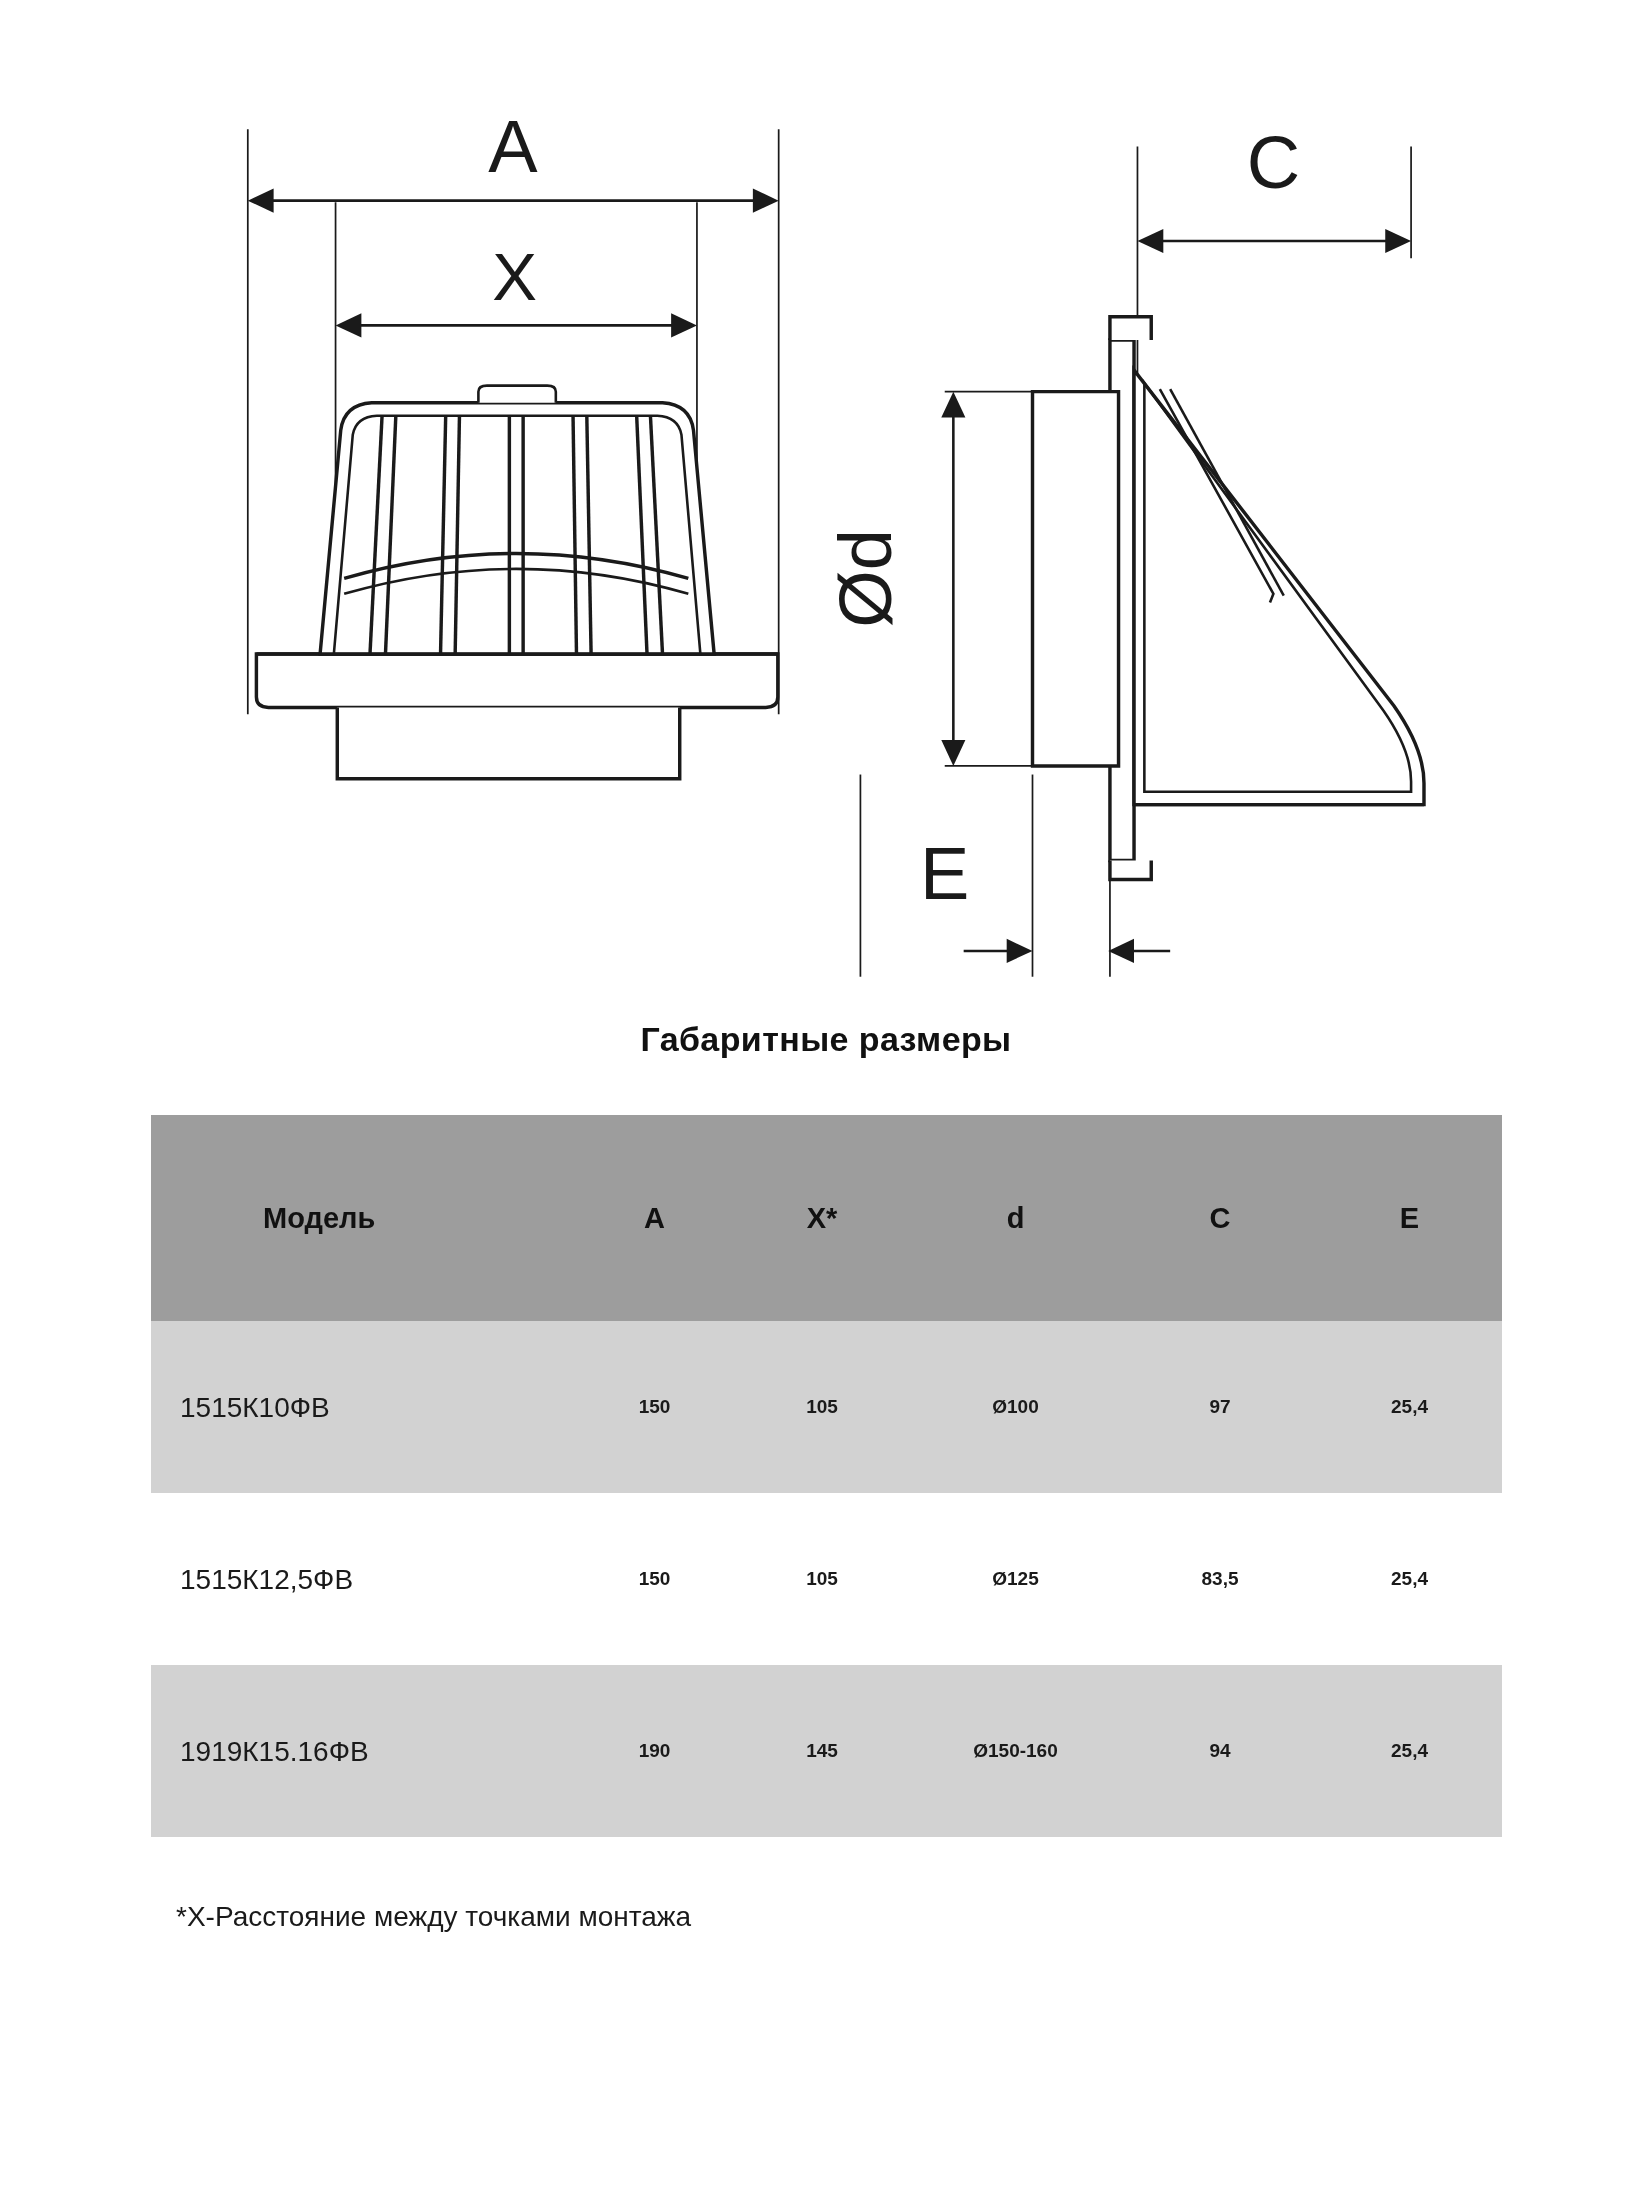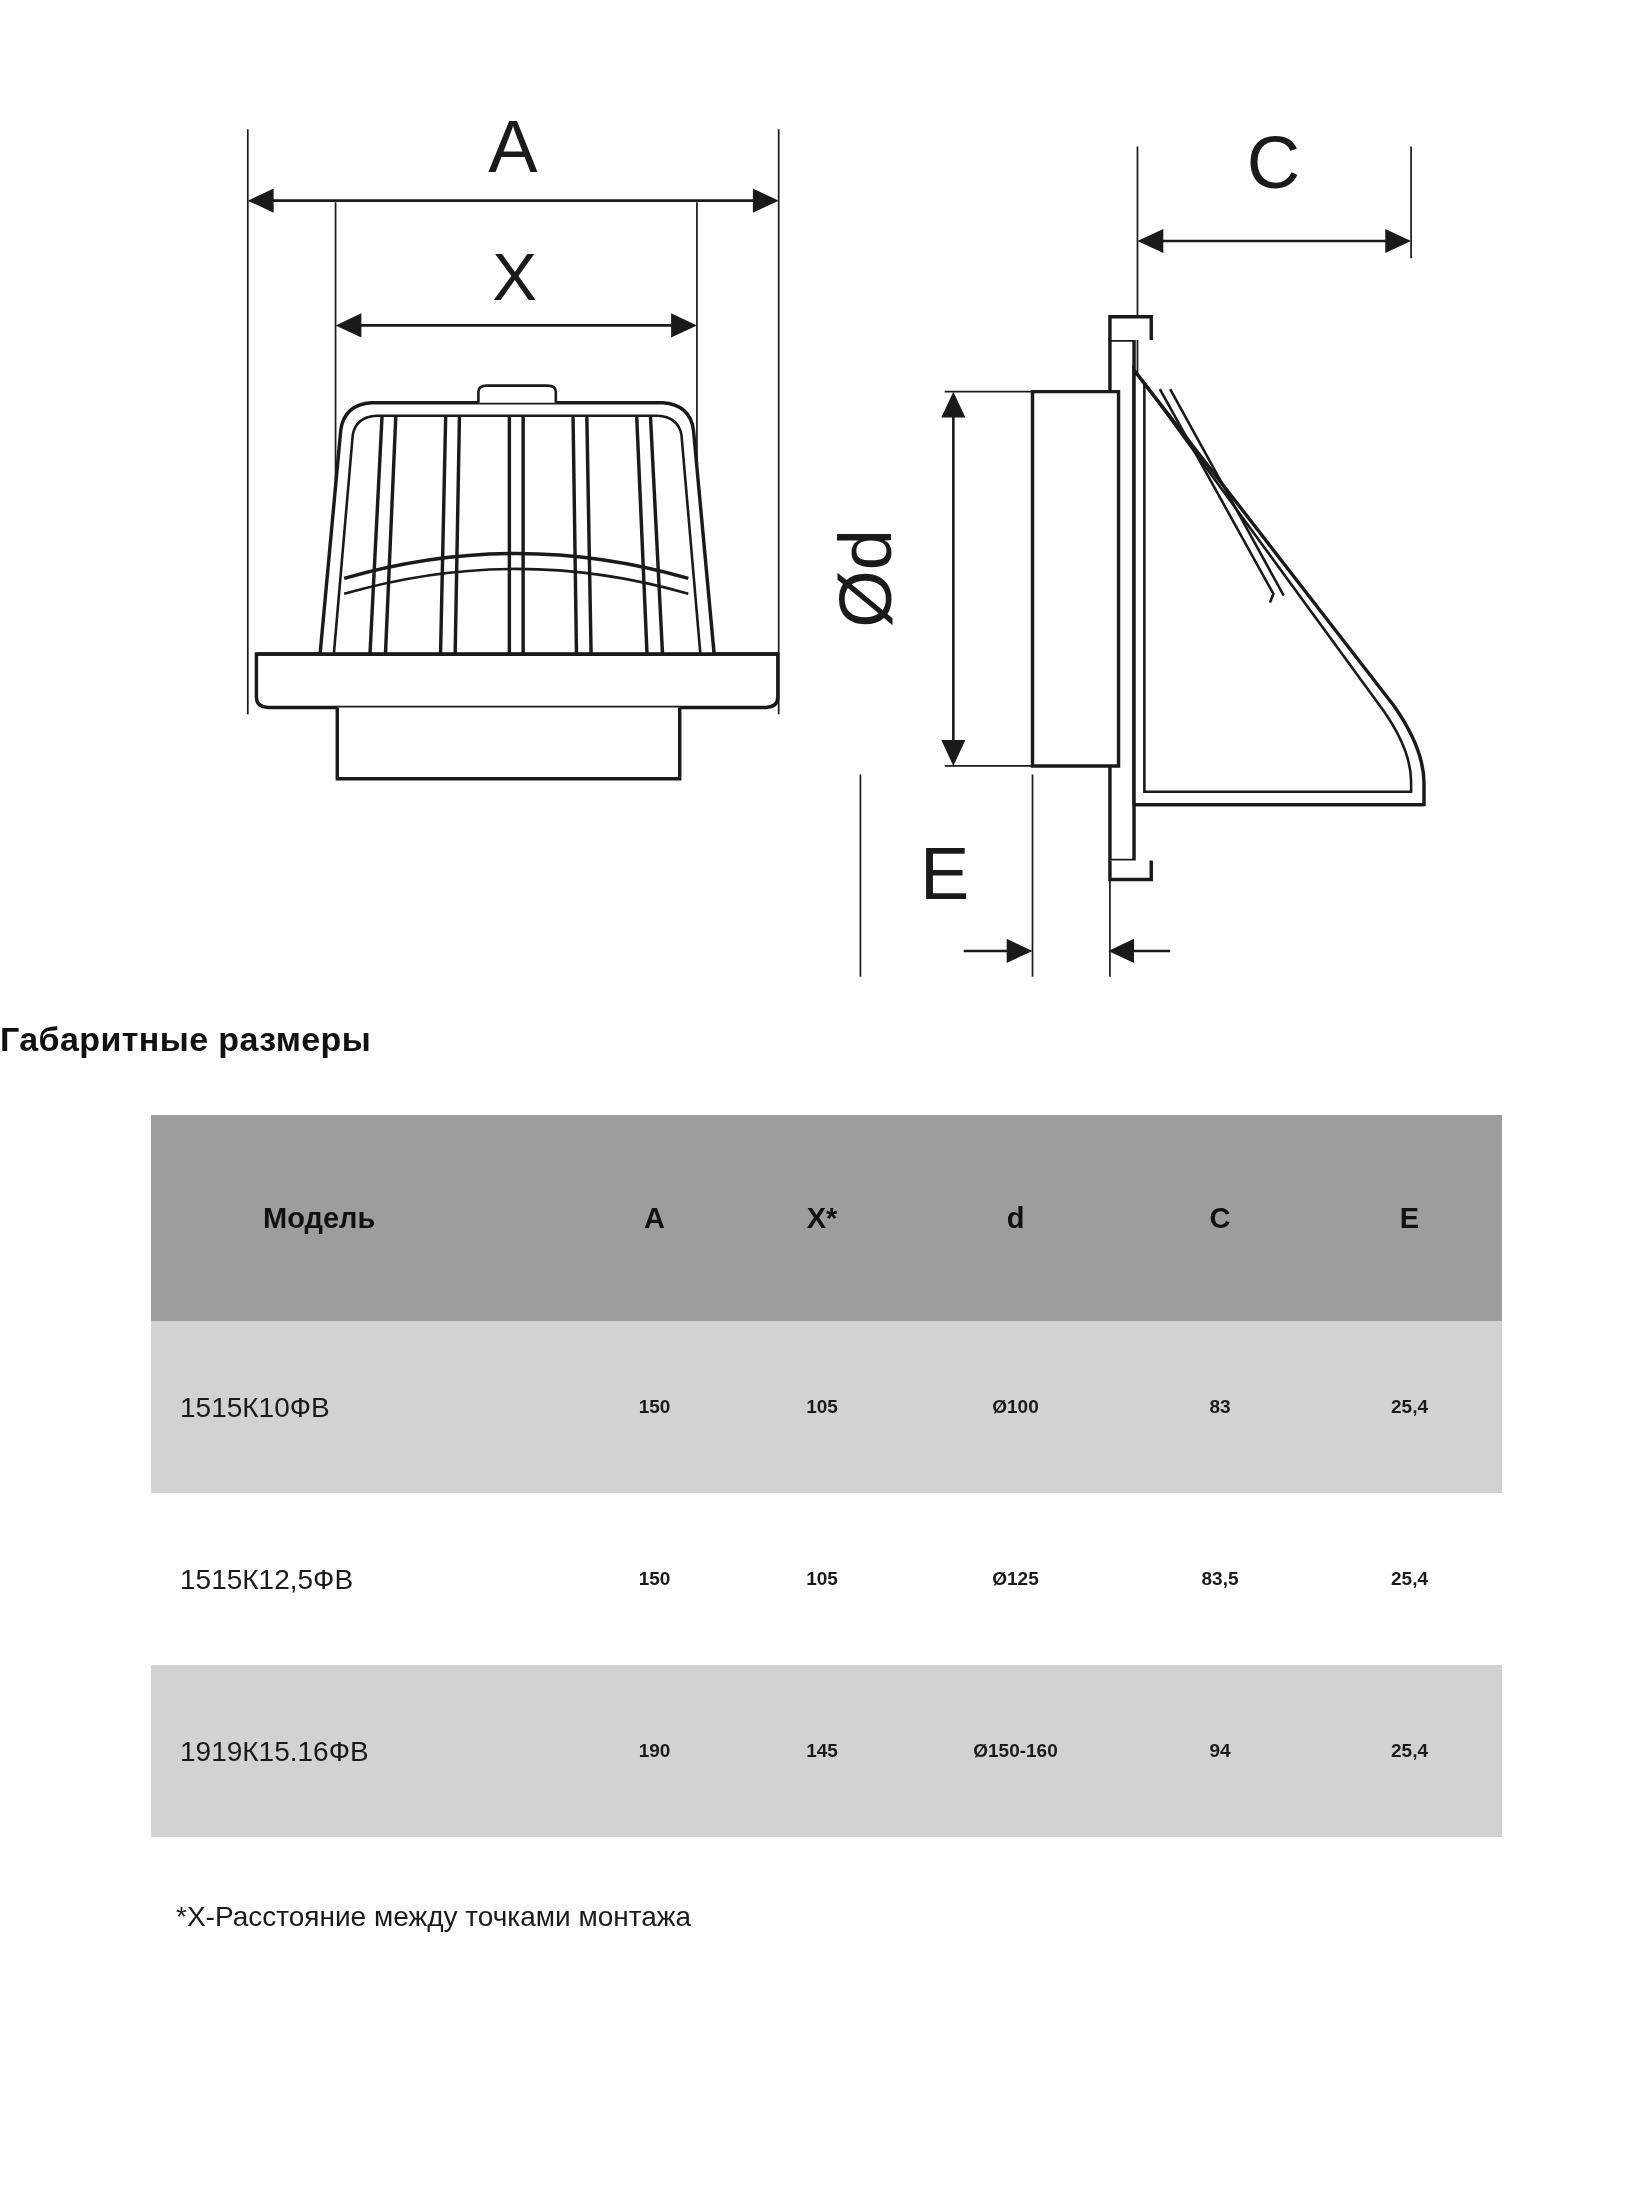--- a/index.html
+++ b/index.html
@@ -32,21 +32,21 @@
   .drawing svg {
     display: block;
   }
 
   
   .section-title {
     position: absolute;
     left: 0;
     top: 1020px;
     width: 1652px;
-    text-align: left;
+    text-align: center;
     font-size: 34px;
     font-weight: bold;
     letter-spacing: 0.4px;
     color: #111111;
   }
 
   
   .table-wrap {
     position: absolute;
     left: 151px;
@@ -242,21 +242,21 @@
           <th>C</th>
           <th>E</th>
         </tr>
       </thead>
       <tbody>
         <tr class="shaded">
           <td class="model-cell">1515К10ФВ</td>
           <td>150</td>
           <td>105</td>
           <td>Ø100</td>
-          <td>83</td>
+          <td>97</td>
           <td>25,4</td>
         </tr>
         <tr class="plain">
           <td class="model-cell">1515К12,5ФВ</td>
           <td>150</td>
           <td>105</td>
           <td>Ø125</td>
           <td>83,5</td>
           <td>25,4</td>
         </tr>

